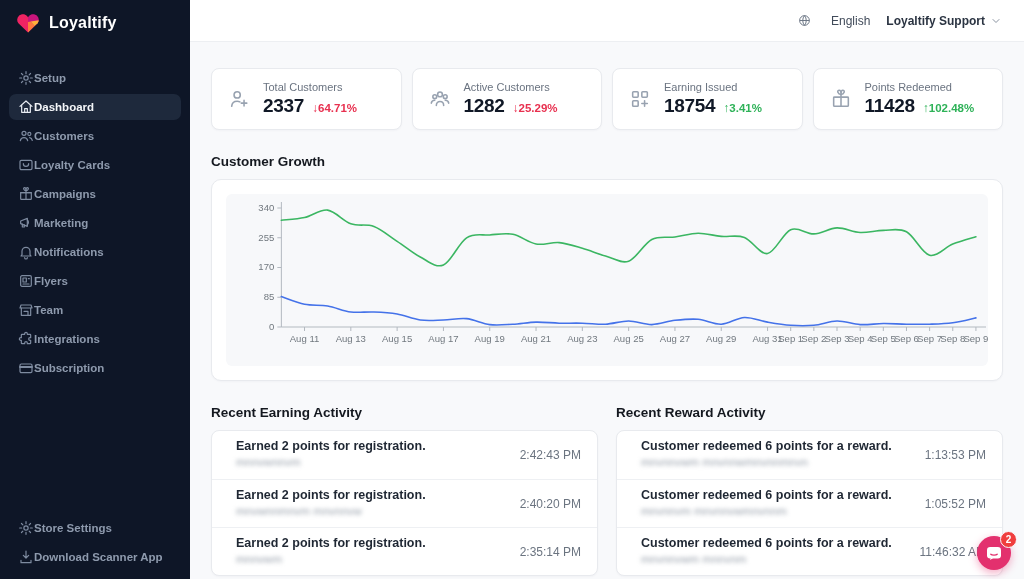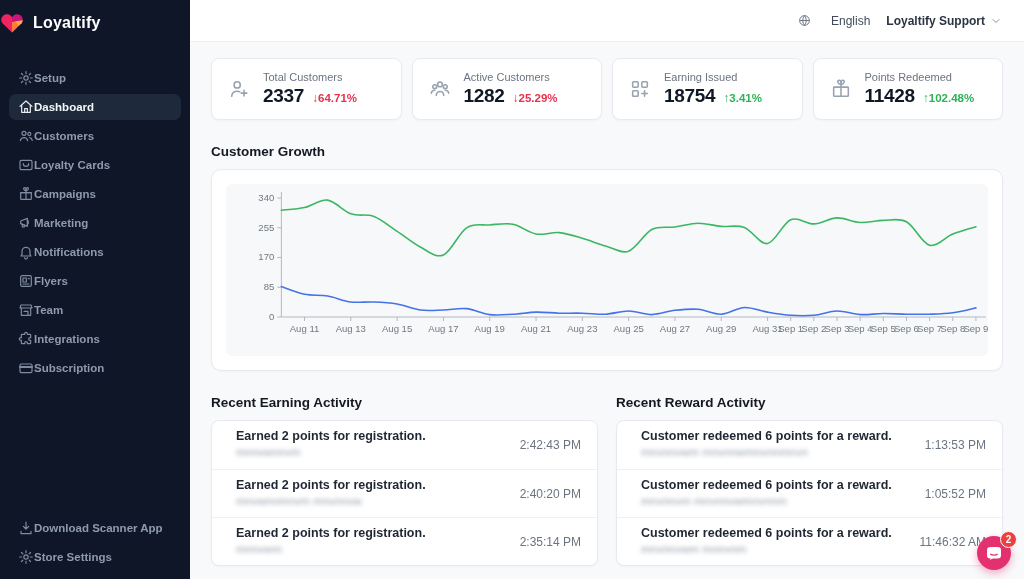--- a/index.html
+++ b/index.html
@@ -1,21 +1,21 @@
 <!DOCTYPE html>
 <html><head>
 <meta charset="utf-8">
 <style>
   * { margin:0; padding:0; box-sizing:border-box; }
   html,body { width:1024px; height:579px; overflow:hidden; }
   body { font-family:"Liberation Sans", sans-serif; display:flex; background:#f8f9fb; }
 
   
   .sidebar { width:190px; min-width:190px; background:#0e1627; color:#8e9aad; display:flex; flex-direction:column; height:579px; }
-  .logo-row { display:flex; align-items:center; gap:9px; padding:12px 16px 14px 0; }
+  .logo-row { display:flex; align-items:center; gap:9px; padding:12px 16px 14px 16px; }
   .logo-text { color:#fff; font-size:16px; font-weight:700; letter-spacing:.2px; }
   .nav { margin-top:14px; }
   .nav-item { display:flex; align-items:center; gap:0; height:26px; margin:3px 9px; padding:0 9px; border-radius:7px; font-size:11.5px; font-weight:600; color:#8e9aad; cursor:pointer; white-space:nowrap; }
   .nav-item .nicon { display:flex; width:16px; height:16px; color:#7e8ba0; }
   .nav-item.active { background:#1e293c; color:#f4f6f9; }
   .nav-item.active .nicon { color:#e9edf3; }
   .sidebar .spacer { flex:1; }
   .nav.footer { margin-bottom:6px; }
   svg.i { width:100%; height:100%; display:block; }
 
@@ -23,21 +23,21 @@
   .main { flex:1; display:flex; flex-direction:column; height:579px; }
   .topbar { height:42px; background:#fff; border-bottom:1px solid #edeff2; display:flex; align-items:center; justify-content:flex-end; gap:16px; padding-right:22px; }
   .lang { display:flex; align-items:center; gap:20px; font-size:12px; color:#414b5a; cursor:pointer; }
   .account { display:flex; align-items:center; gap:5px; font-size:12px; font-weight:700; color:#2b3442; cursor:pointer; }
   .chev { width:12px; height:12px; color:#8a93a1; display:flex; }
   .gicon { width:13px; height:13px; color:#6b7584; display:flex; }
 
   .content { flex:1; padding:0 21px; overflow:hidden; }
 
   
-  .stats-row { display:flex; gap:10px; margin-top:16px; }
+  .stats-row { display:flex; gap:10px; margin-top:26px; }
   .stat-card { flex:1; height:62px; background:#fff; border:1px solid #e8eaee; border-radius:8px; box-shadow:0 1px 2px rgba(20,30,50,.03); display:flex; align-items:center; padding:0 16px; gap:13px; }
   .stat-icon { width:22px; height:22px; color:#98a2b0; flex:none; }
   .stat-label { font-size:11px; color:#6a7380; margin-bottom:2px; }
   .stat-valrow { display:flex; align-items:baseline; gap:8px; }
   .stat-value { font-size:19px; font-weight:800; color:#101826; letter-spacing:-.3px; }
   .stat-change { font-size:11.5px; font-weight:700; }
   .stat-change .arr { font-weight:400; font-size:12px; }
   .stat-change.down { color:#e8304f; }
   .stat-change.up { color:#2eb258; }
 
@@ -184,34 +184,34 @@
       <span class="nlabel">Subscription</span>
     </div>
   </nav>
 
   <div class="spacer"></div>
 
   <nav class="nav footer">
     <div class="nav-item">
       <span class="nicon">
           <svg class="i" viewBox="0 0 24 24" fill="none" stroke="currentColor" stroke-width="1.8" stroke-linecap="round" stroke-linejoin="round">
+            <circle cx="12" cy="12" r="3.2"></circle>
+            <path d="M12 2.5v3M12 18.5v3M2.5 12h3M18.5 12h3M5.2 5.2l2.1 2.1M16.7 16.7l2.1 2.1M18.8 5.2l-2.1 2.1M7.3 16.7l-2.1 2.1"></path>
+          </svg>
+        </span>
+      <span class="nlabel">Store Settings</span>
+    </div>
+    <div class="nav-item">
+      <span class="nicon">
+          <svg class="i" viewBox="0 0 24 24" fill="none" stroke="currentColor" stroke-width="1.8" stroke-linecap="round" stroke-linejoin="round">
             <path d="M12 3v10M8 9.5l4 4 4-4"></path>
             <path d="M4.5 17v3.5h15V17"></path>
           </svg>
         </span>
       <span class="nlabel">Download Scanner App</span>
-    </div>
-    <div class="nav-item">
-      <span class="nicon">
-          <svg class="i" viewBox="0 0 24 24" fill="none" stroke="currentColor" stroke-width="1.8" stroke-linecap="round" stroke-linejoin="round">
-            <circle cx="12" cy="12" r="3.2"></circle>
-            <path d="M12 2.5v3M12 18.5v3M2.5 12h3M18.5 12h3M5.2 5.2l2.1 2.1M16.7 16.7l2.1 2.1M18.8 5.2l-2.1 2.1M7.3 16.7l-2.1 2.1"></path>
-          </svg>
-        </span>
-      <span class="nlabel">Store Settings</span>
     </div>
   </nav>
 </aside>
 
 <div class="main">
   <header class="topbar">
     <div class="lang">
       <span class="gicon">
           <svg class="i" viewBox="0 0 24 24" fill="none" stroke="currentColor" stroke-width="1.8">
             <circle cx="12" cy="12" r="9"></circle>

